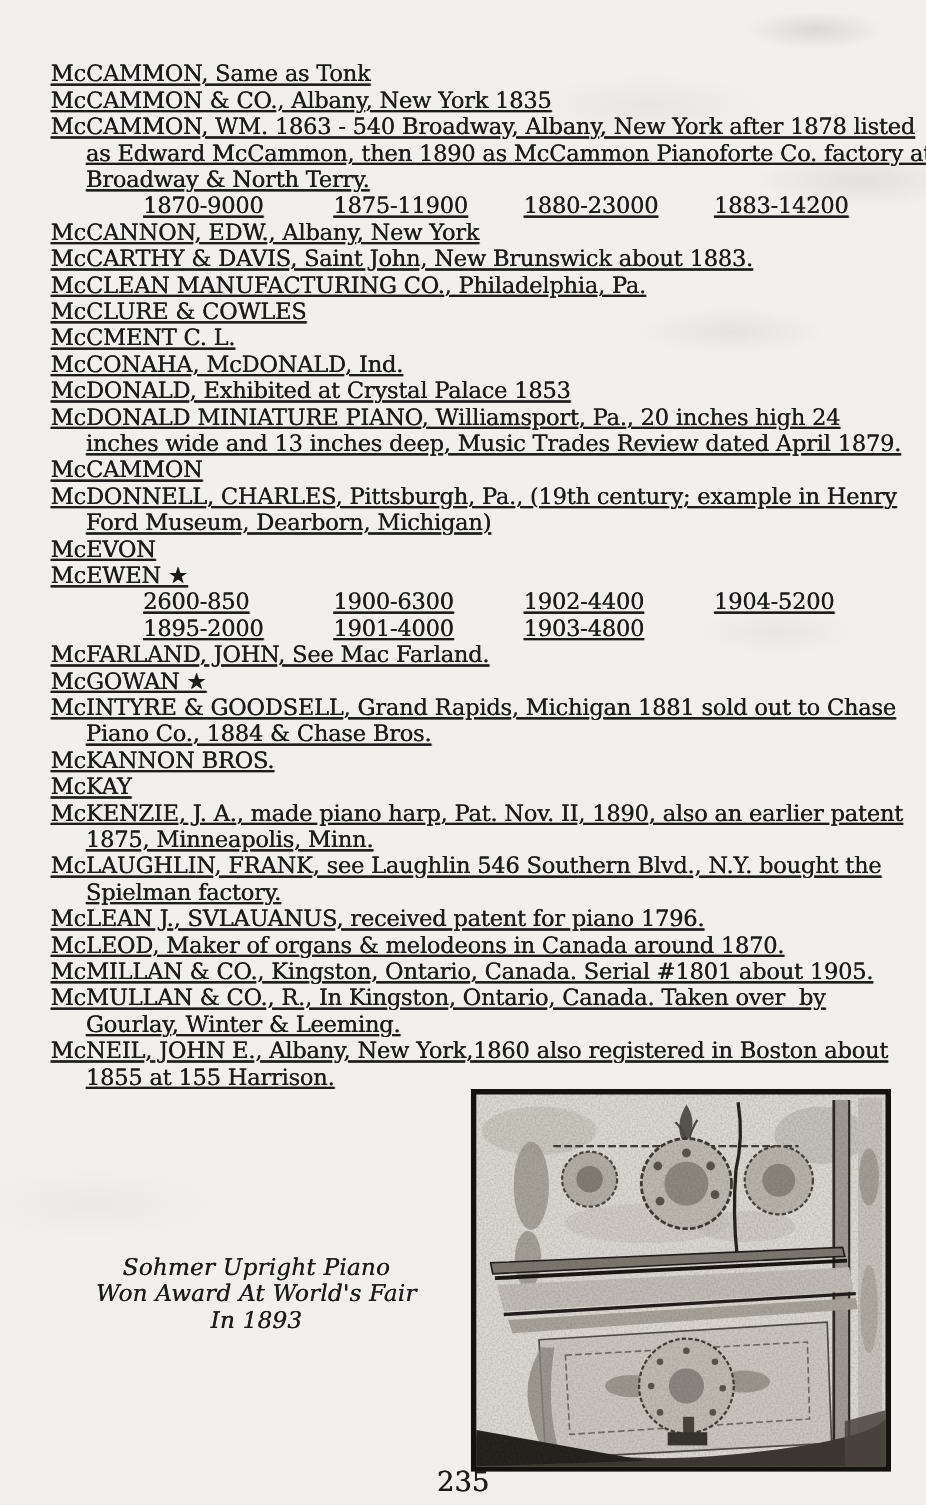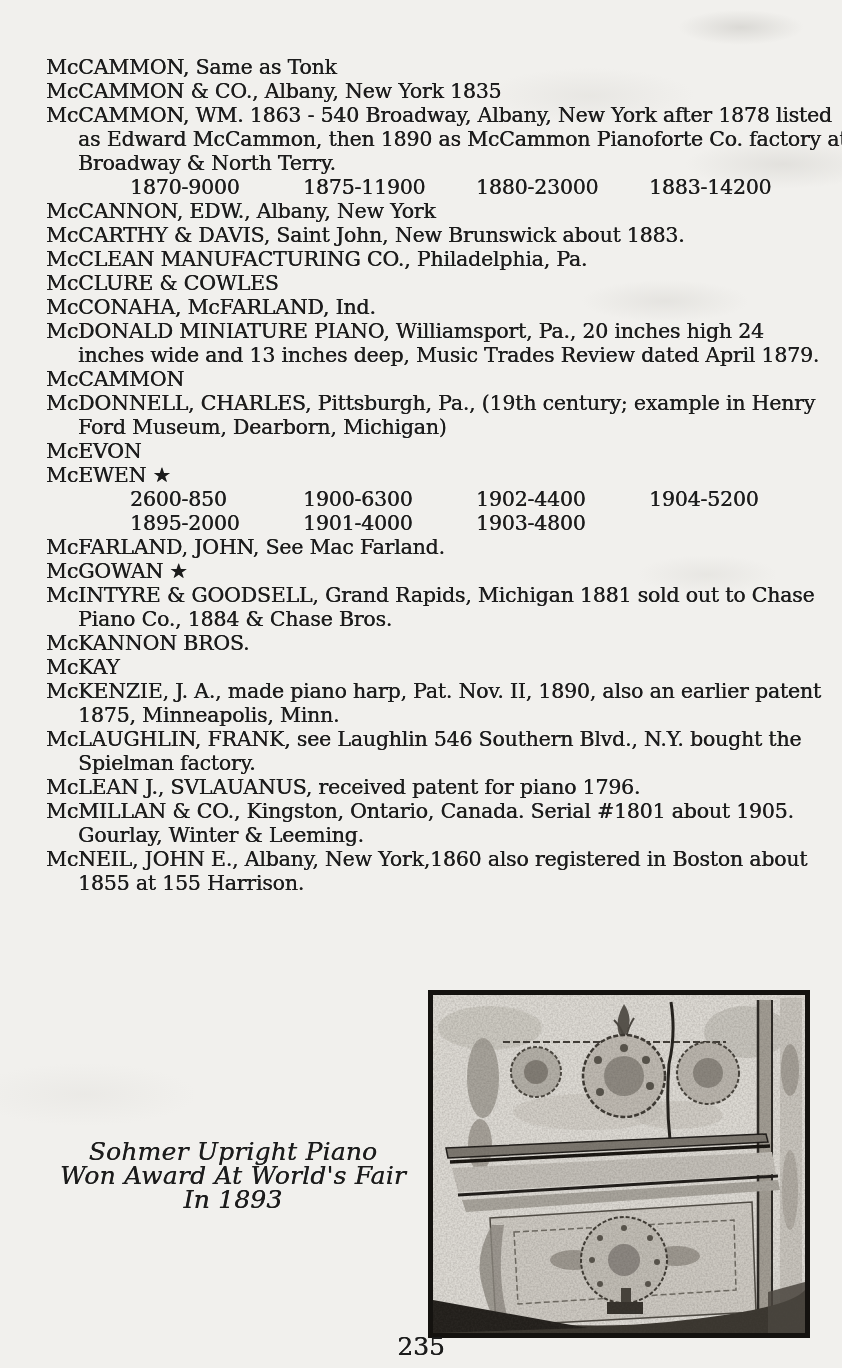--- a/index.html
+++ b/index.html
@@ -9,31 +9,31 @@
       radial-gradient(ellipse 90px 25px at 88% 2%, rgba(185,183,178,.40), transparent 70%),
       radial-gradient(ellipse 140px 35px at 93% 12%, rgba(198,196,191,.35), transparent 70%),
       radial-gradient(ellipse 120px 30px at 79% 22%, rgba(200,198,193,.30), transparent 70%),
       radial-gradient(ellipse 100px 28px at 84% 42%, rgba(203,201,196,.25), transparent 70%),
       radial-gradient(ellipse 150px 40px at 70% 7%, rgba(205,203,198,.25), transparent 70%),
       radial-gradient(ellipse 160px 45px at 10% 80%, rgba(206,204,199,.18), transparent 70%),
       #f1f0ed;
     font-family:"DejaVu Serif","Liberation Serif",serif;
     color:#1c1c1c;
   }
-  .textcol{position:absolute;left:46px;top:55px;width:770px;}
+  .textcol{position:absolute;left:46px;top:55px;width:770px;text-decoration:underline;}
   .line{
     height:24px;line-height:24px;font-size:20.5px;white-space:pre;
     letter-spacing:-0.2px;text-shadow:0.35px 0 0 currentColor;
   }
   .cont{padding-left:32px;}
   .serials{display:flex;padding-left:84px;}
   .scell{flex:0 0 173px;width:173px;}
   .caption{
     position:absolute;left:58px;top:1140px;width:350px;text-align:center;
-    font-style:italic;font-size:25px;line-height:24px;letter-spacing:.2px;
+    font-style:italic;font-size:21px;line-height:24px;letter-spacing:.2px;
     text-shadow:0.3px 0 0 currentColor;
   }
   .photo{position:absolute;left:428px;top:990px;width:382px;height:348px;}
   .photo svg{display:block;width:100%;height:100%;}
   .pagenum{
     position:absolute;left:0;top:1333px;width:842px;text-align:center;
     font-size:25px;line-height:28px;text-shadow:0.35px 0 0 currentColor;
   }
 </style>
 </head>
@@ -50,21 +50,23 @@
     <div class="line serials">
       <span class="scell">1870-9000</span>
       <span class="scell">1875-11900</span>
       <span class="scell">1880-23000</span>
       <span class="scell">1883-14200</span>
     </div>
     <div class="line">McCANNON, EDW., Albany, New York</div>
     <div class="line">McCARTHY &amp; DAVIS, Saint John, New Brunswick about 1883.</div>
     <div class="line">McCLEAN MANUFACTURING CO., Philadelphia, Pa.</div>
     <div class="line">McCLURE &amp; COWLES</div>
-    <div class="line">McCONAHA, McFARLAND, Ind.</div>
+    <div class="line">McCMENT C. L.</div>
+    <div class="line">McCONAHA, McDONALD, Ind.</div>
+    <div class="line">McDONALD, Exhibited at Crystal Palace 1853</div>
     <div class="line">McDONALD MINIATURE PIANO, Williamsport, Pa., 20 inches high 24</div>
     <div class="line cont">inches wide and 13 inches deep, Music Trades Review dated April 1879.</div>
     <div class="line">McCAMMON</div>
     <div class="line">McDONNELL, CHARLES, Pittsburgh, Pa., (19th century; example in Henry</div>
     <div class="line cont">Ford Museum, Dearborn, Michigan)</div>
     <div class="line">McEVON</div>
     <div class="line">McEWEN ★</div>
     <div class="line serials">
       <span class="scell">2600-850</span>
       <span class="scell">1900-6300</span>
@@ -80,21 +82,23 @@
     <div class="line">McGOWAN ★</div>
     <div class="line">McINTYRE &amp; GOODSELL, Grand Rapids, Michigan 1881 sold out to Chase</div>
     <div class="line cont">Piano Co., 1884 &amp; Chase Bros.</div>
     <div class="line">McKANNON BROS.</div>
     <div class="line">McKAY</div>
     <div class="line">McKENZIE, J. A., made piano harp, Pat. Nov. II, 1890, also an earlier patent</div>
     <div class="line cont">1875, Minneapolis, Minn.</div>
     <div class="line">McLAUGHLIN, FRANK, see Laughlin 546 Southern Blvd., N.Y. bought the</div>
     <div class="line cont">Spielman factory.</div>
     <div class="line">McLEAN J., SVLAUANUS, received patent for piano 1796.</div>
+    <div class="line">McLEOD, Maker of organs &amp; melodeons in Canada around 1870.</div>
     <div class="line">McMILLAN &amp; CO., Kingston, Ontario, Canada. Serial #1801 about 1905.</div>
+    <div class="line">McMULLAN &amp; CO., R., In Kingston, Ontario, Canada. Taken over  by</div>
     <div class="line cont">Gourlay, Winter &amp; Leeming.</div>
     <div class="line">McNEIL, JOHN E., Albany, New York,1860 also registered in Boston about</div>
     <div class="line cont">1855 at 155 Harrison.</div>
   </div>
 
   <div class="caption">
     <div>Sohmer Upright Piano</div>
     <div>Won Award At World's Fair</div>
     <div>In 1893</div>
   </div>

